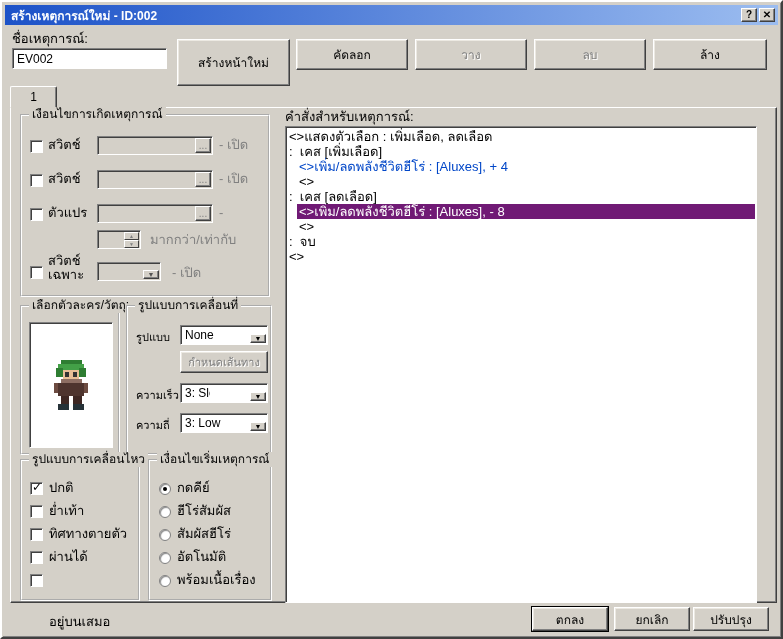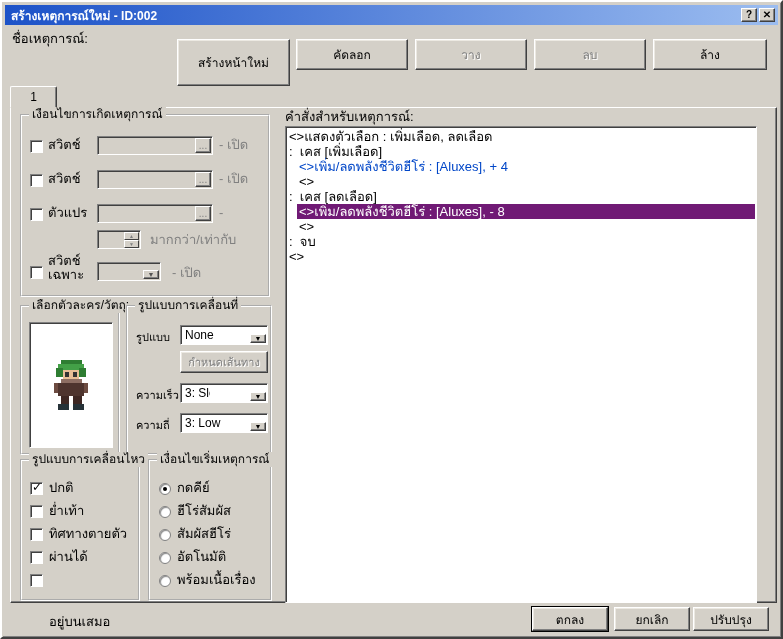--- a/index.html
+++ b/index.html
@@ -143,20 +143,21 @@
 
 <div id="window">
 
   <div class="titlebar" style="background: linear-gradient(to right, rgb(28, 82, 200), rgb(156, 189, 240));">
     <span class="title-text">สร้างเหตุการณ์ใหม่ - ID:002</span>
     <button class="capbtn">?</button>
     <button class="capbtn">✕</button>
   </div>
 
   <span class="lbl" style="left:10px; top:29px;">ชื่อเหตุการณ์:</span>
+  <input class="textbox" style="left: 10px; top: 46px; width: 155px; height: 21px;" value="EV002">
 
   <button class="btn" style="left:175px; top:37px; width:113px; height:47px;">สร้างหน้าใหม่</button>
   <button class="btn" style="left:294px; top:37px; width:112px; height:31px;">คัดลอก</button>
   <button class="btn disabled" style="left:413px; top:37px; width:112px; height:31px;">วาง</button>
   <button class="btn disabled" style="left:532px; top:37px; width:112px; height:31px;">ลบ</button>
   <button class="btn" style="left:651px; top:37px; width:114px; height:31px;">ล้าง</button>
 
   <div class="tab">
     <span>1</span>
   </div>

